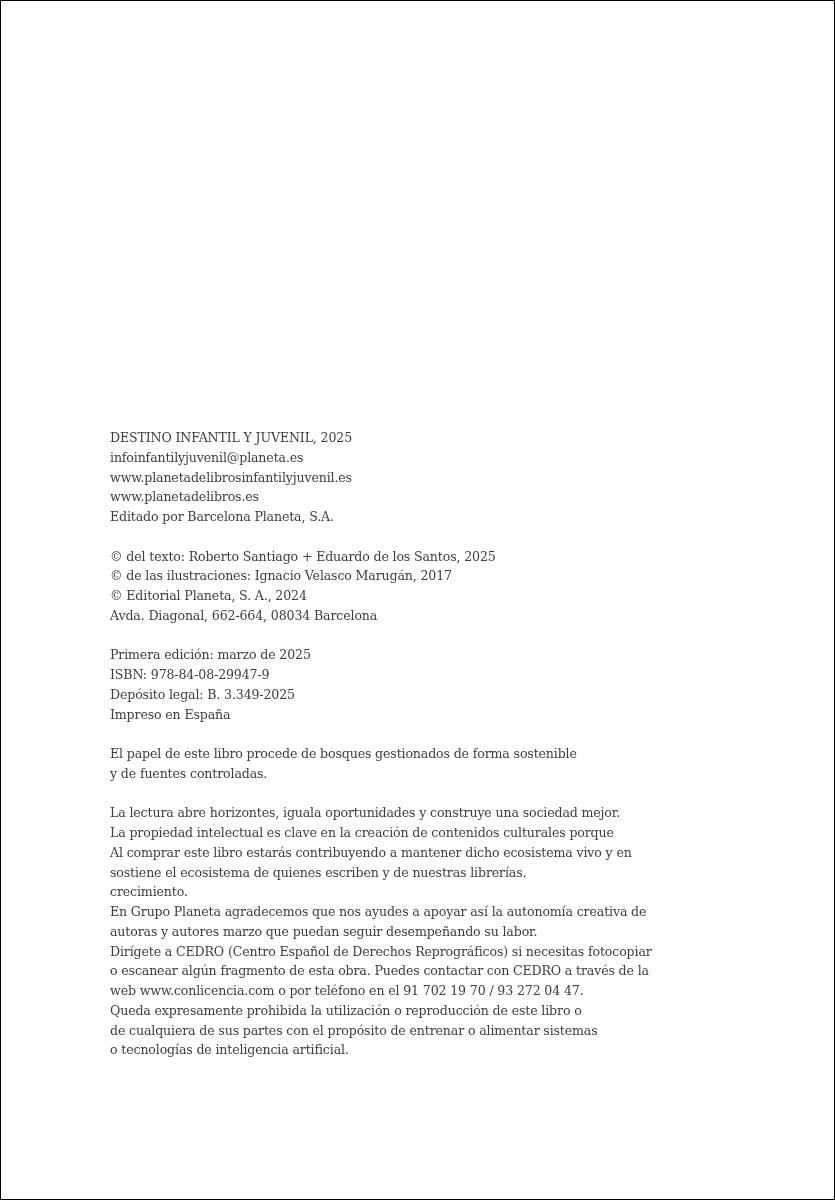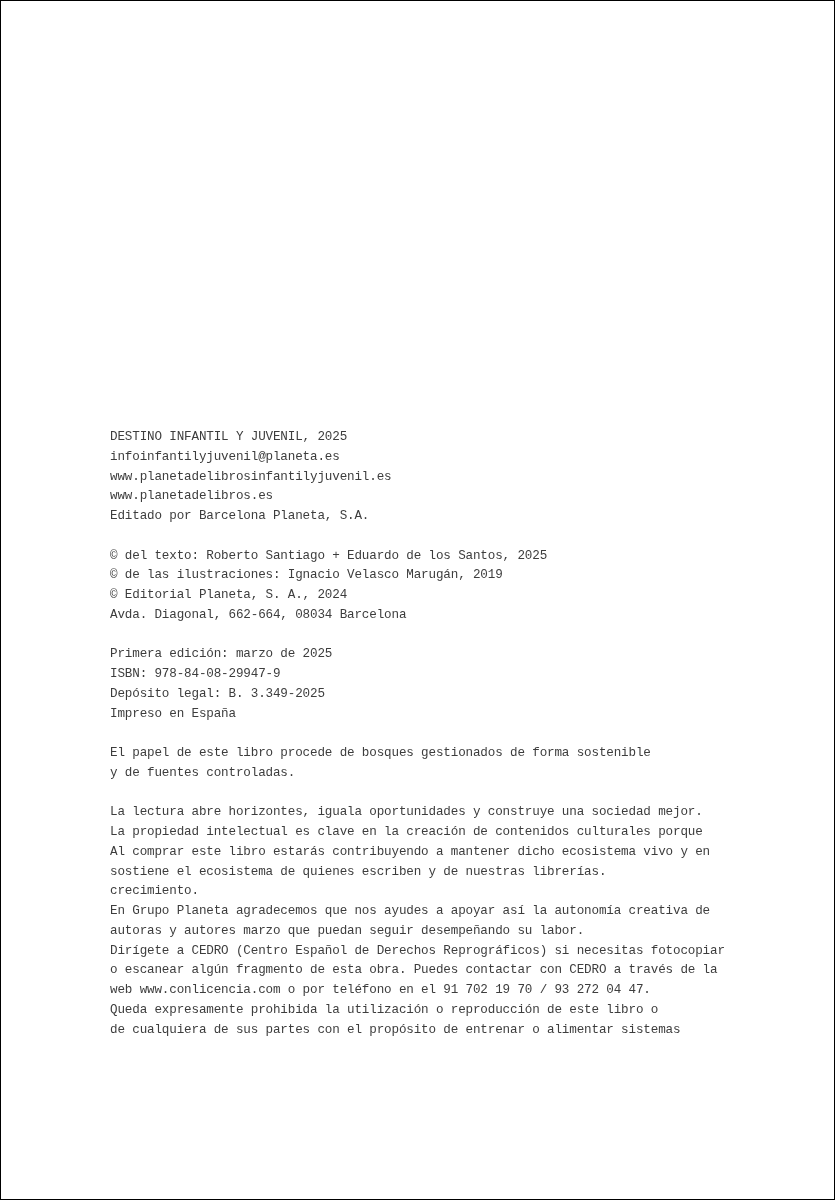--- a/index.html
+++ b/index.html
@@ -14,40 +14,40 @@
       position: absolute;
       left: 109px;
       top: 427px;
       width: 580px;
       font-family: "DejaVu Serif", "Liberation Serif", serif;
       font-size: 12.6px;
       line-height: 19.75px;
       color: #3d3d3d;
       letter-spacing: -0.15px;
     }
-    .block { margin: 0 0 19.75px 0; font-family: Liberation Mono, monospace; }
+    .block { margin: 0 0 19.75px 0; }
     .line { display: block; white-space: nowrap; }
   </style>
 </head>
 <body>
 
 <div class="page">
   <div class="credits">
 
     <div class="block">
       <span class="line">DESTINO INFANTIL Y JUVENIL, 2025</span>
       <span class="line">infoinfantilyjuvenil@planeta.es</span>
       <span class="line">www.planetadelibrosinfantilyjuvenil.es</span>
       <span class="line">www.planetadelibros.es</span>
       <span class="line">Editado por Barcelona Planeta, S.A.</span>
     </div>
 
     <div class="block">
       <span class="line">© del texto: Roberto Santiago + Eduardo de los Santos, 2025</span>
-      <span class="line">© de las ilustraciones: Ignacio Velasco Marugán, 2019</span>
+      <span class="line">© de las ilustraciones: Ignacio Velasco Marugán, 2017</span>
       <span class="line">© Editorial Planeta, S. A., 2024</span>
       <span class="line">Avda. Diagonal, 662-664, 08034 Barcelona</span>
     </div>
 
     <div class="block">
       <span class="line">Primera edición: marzo de 2025</span>
       <span class="line">ISBN: 978-84-08-29947-9</span>
       <span class="line">Depósito legal: B. 3.349-2025</span>
       <span class="line">Impreso en España</span>
     </div>
@@ -63,16 +63,17 @@
       <span class="line">Al comprar este libro estarás contribuyendo a mantener dicho ecosistema vivo y en</span>
       <span class="line">sostiene el ecosistema de quienes escriben y de nuestras librerías.</span>
       <span class="line">crecimiento.</span>
       <span class="line">En Grupo Planeta agradecemos que nos ayudes a apoyar así la autonomía creativa de</span>
       <span class="line">autoras y autores marzo que puedan seguir desempeñando su labor.</span>
       <span class="line">Dirígete a CEDRO (Centro Español de Derechos Reprográficos) si necesitas fotocopiar</span>
       <span class="line">o escanear algún fragmento de esta obra. Puedes contactar con CEDRO a través de la</span>
       <span class="line">web www.conlicencia.com o por teléfono en el 91 702 19 70 / 93 272 04 47.</span>
       <span class="line">Queda expresamente prohibida la utilización o reproducción de este libro o</span>
       <span class="line">de cualquiera de sus partes con el propósito de entrenar o alimentar sistemas</span>
+      <span class="line">o tecnologías de inteligencia artificial.</span>
     </div>
 
   </div>
 </div>
 
 </body></html>

